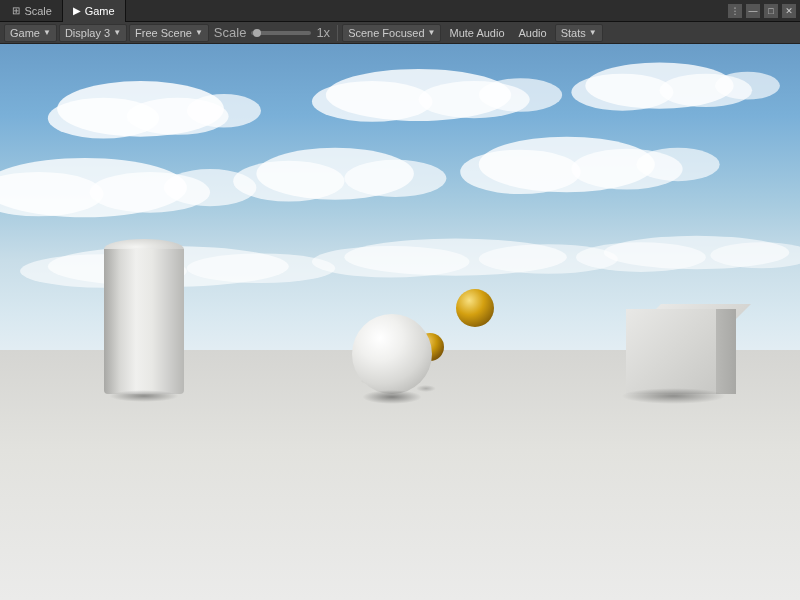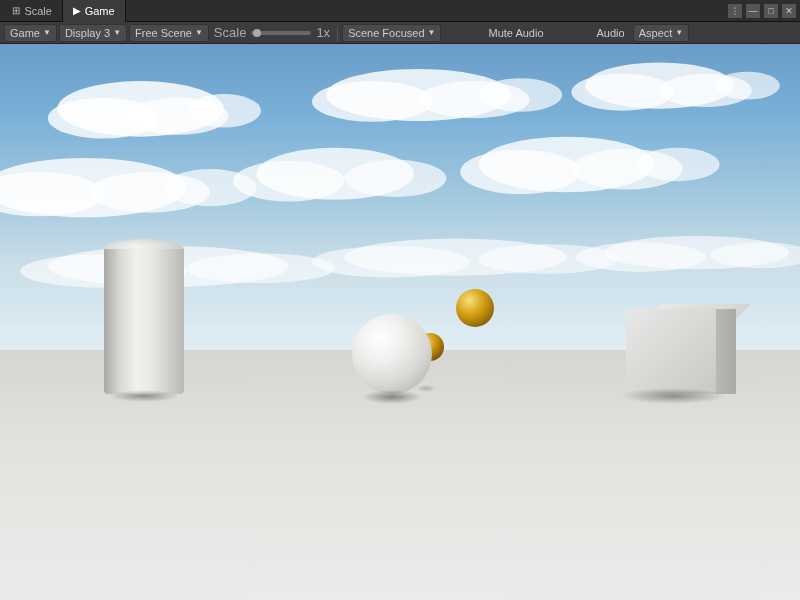--- a/index.html
+++ b/index.html
@@ -120,21 +120,20 @@
     .toolbar-btn {
       display: flex;
       align-items: center;
       height: 18px;
       padding: 0 6px;
       background: transparent;
       border: none;
       color: #ccc;
       font-size: 11px;
       cursor: pointer;
-      margin-left: 39px;
     }
 
     
     .game-view {
       width: 800px;
       height: 556px;
       position: relative;
       overflow: hidden;
     }
 
@@ -399,21 +398,21 @@
     <span>Scene Focused</span>
     <span class="dropdown-arrow">▼</span>
   </div>
   <button class="toolbar-btn">
     <span>Mute Audio</span>
   </button>
   <button class="toolbar-btn">
     <span>Audio</span>
   </button>
   <div class="toolbar-item">
-    <span>Aspect</span>
+    <span>Stats</span>
     <span class="dropdown-arrow">▼</span>
   </div>
 </div>
 
 <div class="game-view">
 
   <div class="sky"></div>
 
   <svg class="clouds-layer" viewBox="0 0 800 360" xmlns="http://www.w3.org/2000/svg">
 

